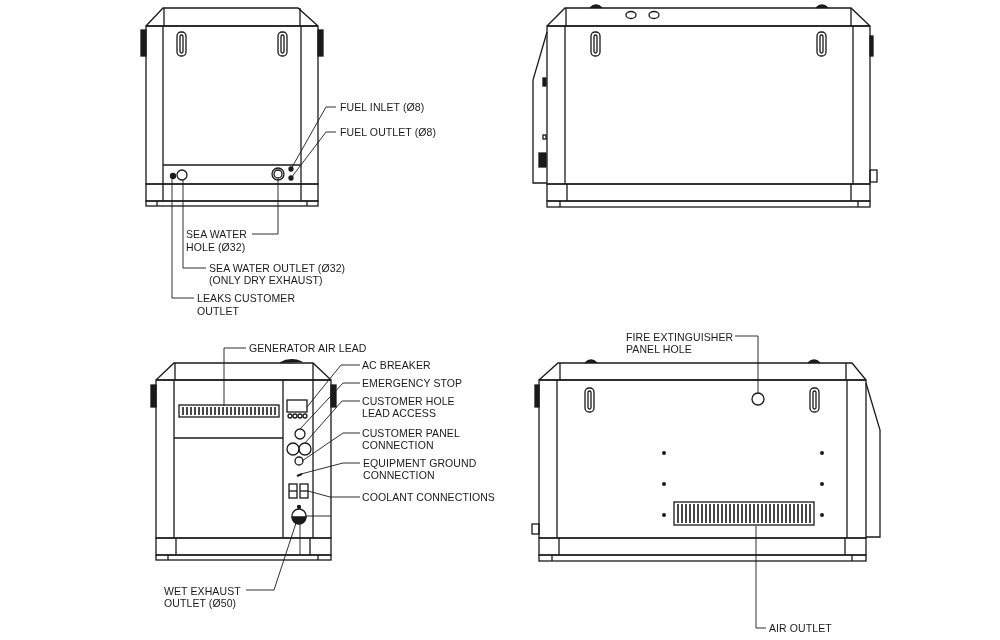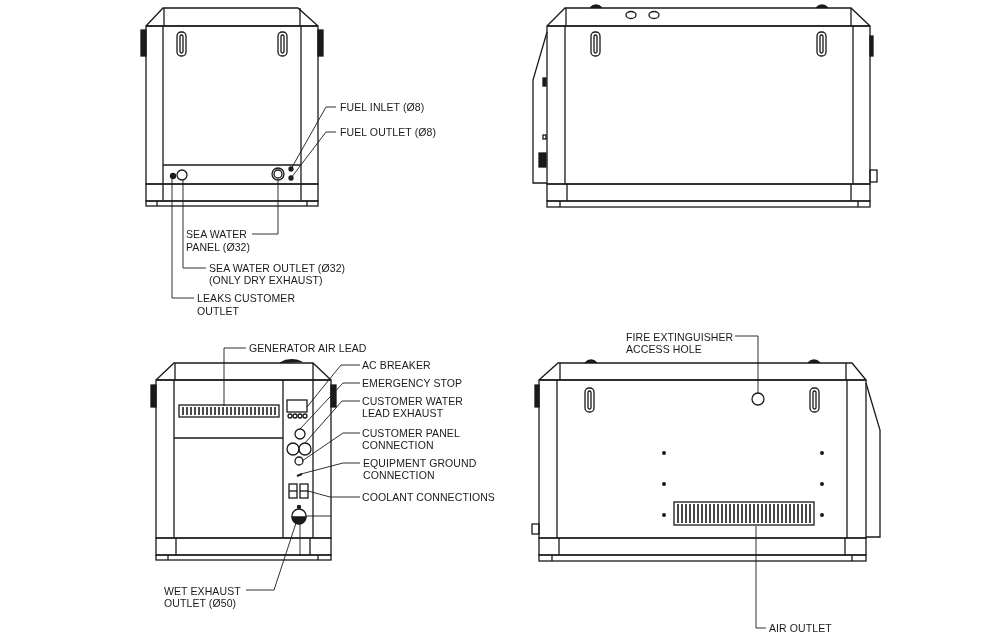--- a/index.html
+++ b/index.html
@@ -241,34 +241,34 @@
     </g>
 
     <polyline points="735,336 758,336 758,393" stroke-width="0.9"></polyline>
     <polyline points="756,526 756,628 766,628" stroke-width="0.9"></polyline>
   </g>
 </svg>
 
 <div class="lbl" style="left:340px;top:101px">FUEL INLET (Ø8)</div>
 <div class="lbl" style="left:340px;top:126px">FUEL OUTLET (Ø8)</div>
 <div class="lbl" style="left:186px;top:228px">SEA WATER</div>
-<div class="lbl" style="left:186px;top:241px">PANEL (Ø32)</div>
+<div class="lbl" style="left:186px;top:241px">HOLE (Ø32)</div>
 <div class="lbl" style="left:209px;top:262px">SEA WATER OUTLET (Ø32)</div>
 <div class="lbl" style="left:209px;top:274px">(ONLY DRY EXHAUST)</div>
 <div class="lbl" style="left:197px;top:292px">LEAKS CUSTOMER</div>
 <div class="lbl" style="left:197px;top:305px">OUTLET</div>
 
 <div class="lbl" style="left:249px;top:342px">GENERATOR AIR LEAD</div>
 <div class="lbl" style="left:362px;top:359px">AC BREAKER</div>
 <div class="lbl" style="left:362px;top:377px">EMERGENCY STOP</div>
-<div class="lbl" style="left:362px;top:395px">CUSTOMER WATER</div>
-<div class="lbl" style="left:362px;top:407px">LEAD EXHAUST</div>
+<div class="lbl" style="left:362px;top:395px">CUSTOMER HOLE</div>
+<div class="lbl" style="left:362px;top:407px">LEAD ACCESS</div>
 <div class="lbl" style="left:362px;top:427px">CUSTOMER PANEL</div>
 <div class="lbl" style="left:362px;top:439px">CONNECTION</div>
 <div class="lbl" style="left:363px;top:457px">EQUIPMENT GROUND</div>
 <div class="lbl" style="left:363px;top:469px">CONNECTION</div>
 <div class="lbl" style="left:362px;top:491px">COOLANT CONNECTIONS</div>
 <div class="lbl" style="left:164px;top:585px">WET EXHAUST</div>
 <div class="lbl" style="left:164px;top:597px">OUTLET (Ø50)</div>
 
 <div class="lbl" style="left:626px;top:331px">FIRE EXTINGUISHER</div>
-<div class="lbl" style="left:626px;top:343px">ACCESS HOLE</div>
+<div class="lbl" style="left:626px;top:343px">PANEL HOLE</div>
 <div class="lbl" style="left:769px;top:622px">AIR OUTLET</div>
 
 </body></html>

